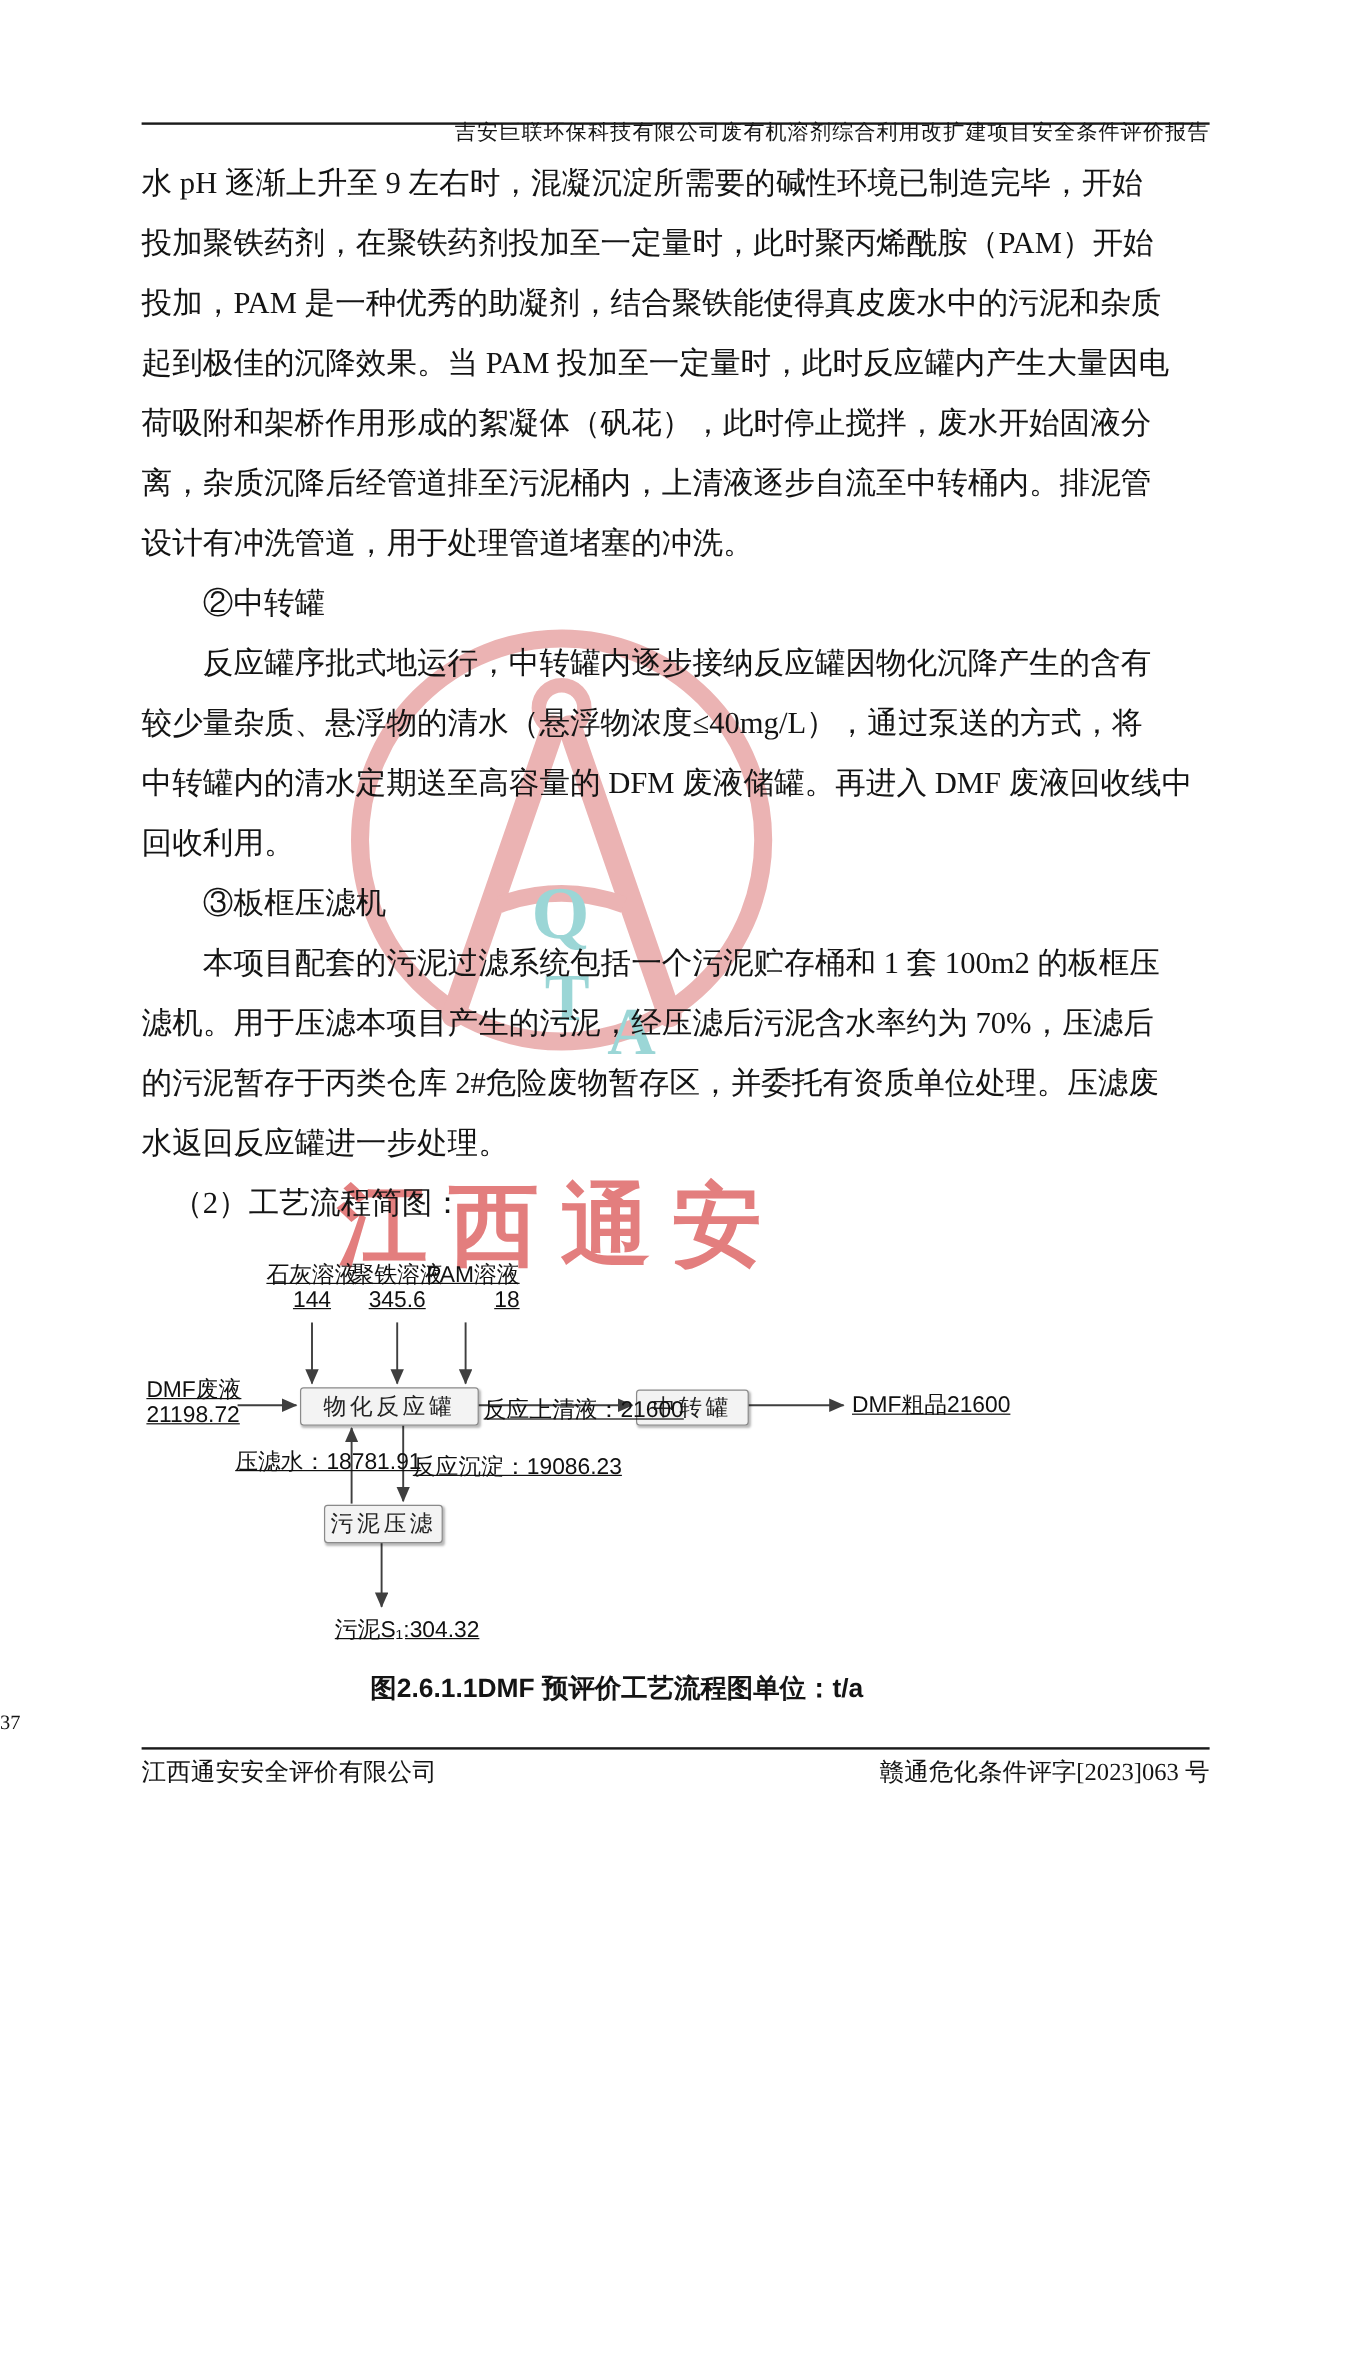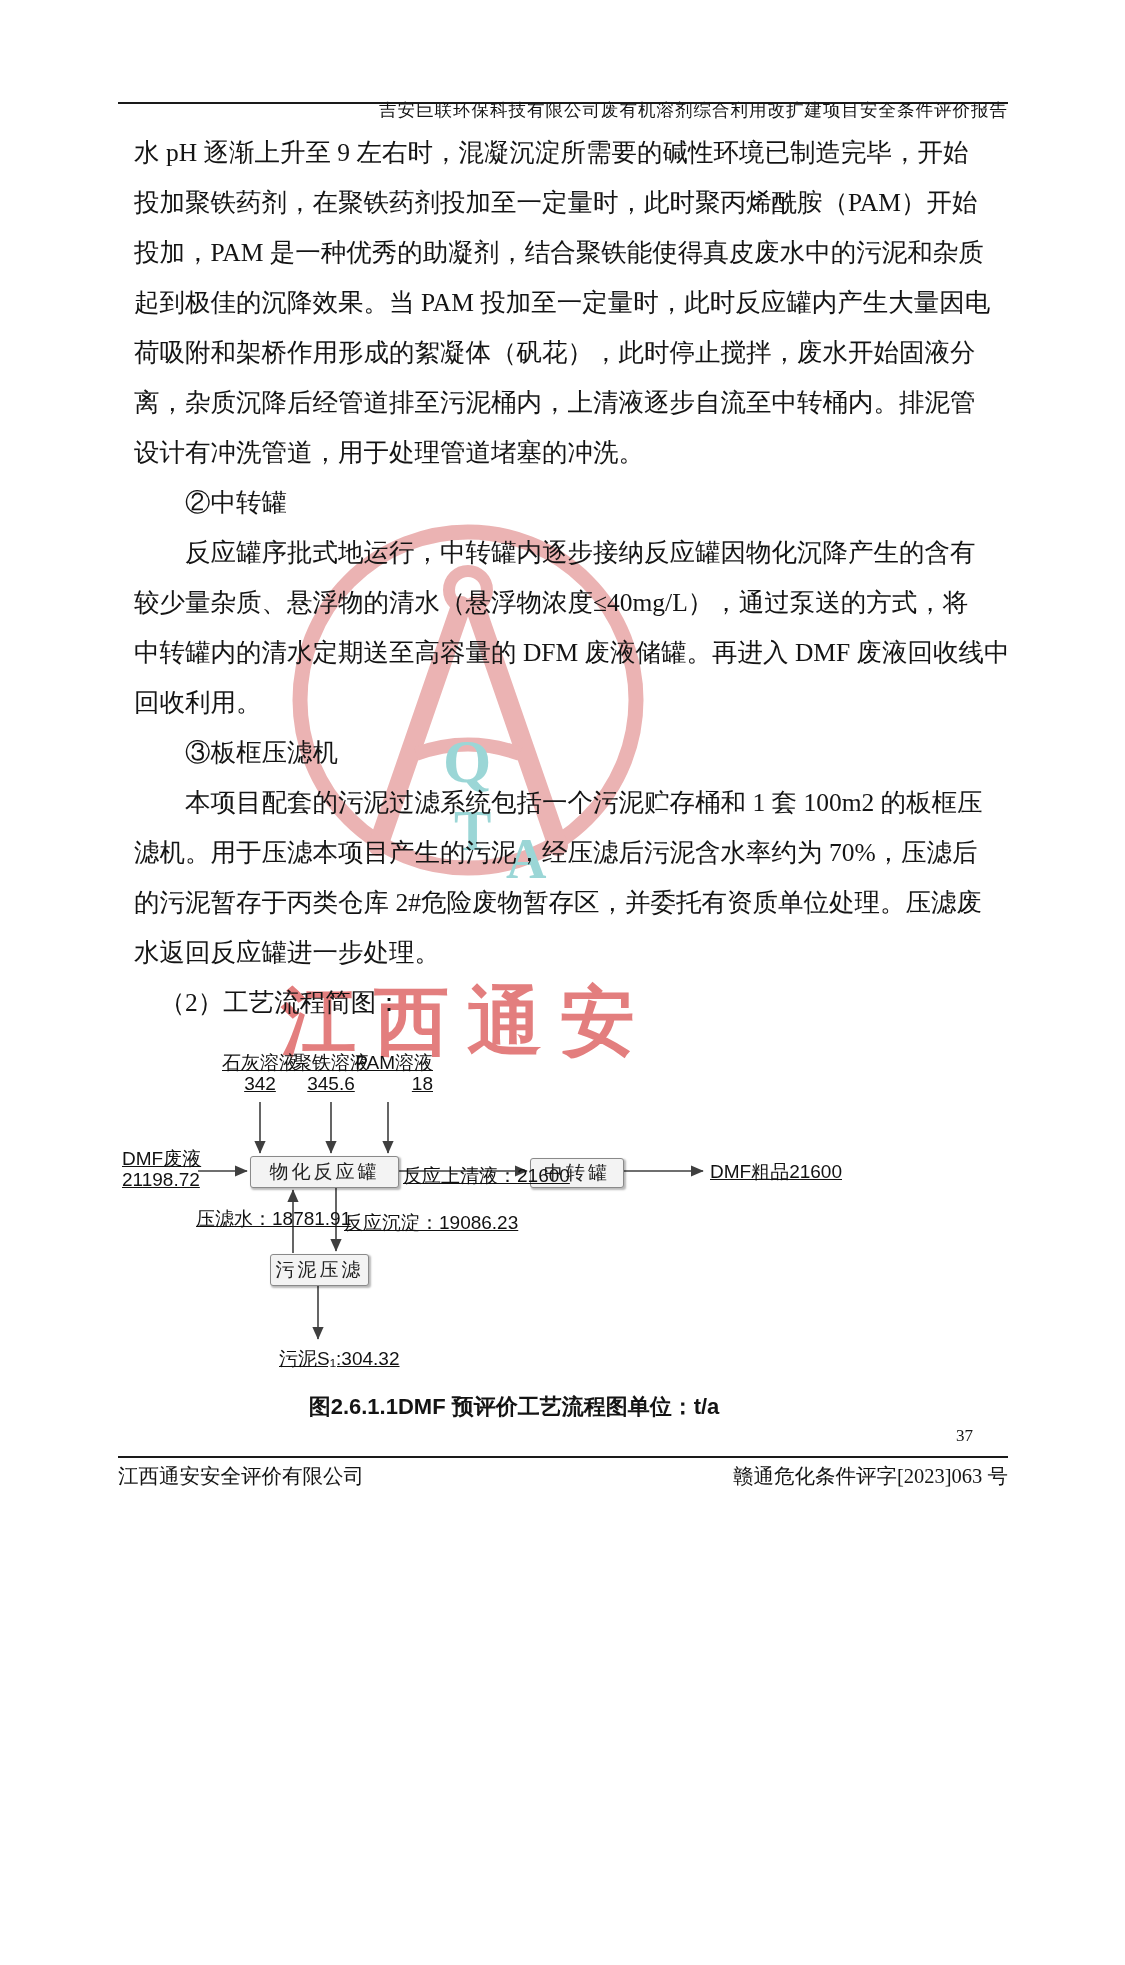--- a/index.html
+++ b/index.html
@@ -13,40 +13,40 @@
   #wm-text{
     left:281px;top:972px;font-size:75px;font-weight:bold;letter-spacing:18px;
     color:rgba(219,90,90,0.78);white-space:nowrap;
   }
   
   .hdr-title{position:absolute;top:74px;left:118px;width:890px;text-align:right;
     font-size:17.5px;letter-spacing:1px;z-index:2;margin-top:24px;}
   .hdr-rule{position:absolute;top:102px;left:118px;width:890px;height:0;
     border-top:2px solid #1a1a1a;z-index:2;}
   
-  .content{position:absolute;top:128px;left:134px;width:892px;z-index:2;
+  .content{position:absolute;top:128px;left:118px;width:892px;z-index:2;
     font-size:25.5px;line-height:50px;}
   .para{white-space:pre-line;text-align:left;}
   
   .diagram{position:absolute;left:0;top:1040px;width:1125px;height:345px;z-index:2;
     font-family:"Liberation Sans","DejaVu Sans",sans-serif;}
   .d-arrows{position:absolute;left:0;top:0;width:1125px;height:345px;}
   .dgroup{position:absolute;text-align:center;font-size:19px;line-height:21px;color:#111;}
   .dgroup span{display:block;}
   .dgroup span b, .uline{text-decoration:underline;font-weight:normal;}
   .dlabel{position:absolute;font-size:19px;line-height:21px;color:#111;
     text-decoration:underline;white-space:nowrap;}
   .dbox{position:absolute;background:#f3f3f3;border:1px solid #8a8a8a;border-radius:3px;
     box-shadow:1.5px 1.5px 2px rgba(0,0,0,0.28);display:flex;align-items:center;
     justify-content:center;font-size:19px;color:#222;letter-spacing:3px;}
   
   .caption{position:absolute;top:1392px;left:0;width:940px;text-align:center;z-index:2;
     font-family:"Liberation Sans","DejaVu Sans",sans-serif;font-weight:bold;font-size:22px;padding-left:44px;}
-  .pagenum{position:absolute;top:1426px;left:0;width:925px;text-align:right;
-    font-size:17px;z-index:2;padding-left:48px;}
+  .pagenum{position:absolute;top:1426px;left:0;width:925px;text-align:left;
+    font-size:17px;z-index:2;}
   .ftr-rule{position:absolute;top:1456px;left:118px;width:890px;height:0;
     border-top:2px solid #1a1a1a;z-index:2;}
   .ftr{position:absolute;top:1462px;left:118px;width:890px;display:flex;
     justify-content:space-between;font-size:20.5px;z-index:2;}
 </style>
 </head>
 <body>
 
 <div class="page">
 
@@ -103,21 +103,21 @@
         <path d="M397,131 L527,131" marker-end="url(#ah)"></path>
         <path d="M622,131 L703,131" marker-end="url(#ah)"></path>
         <path d="M293,213 L293,150" marker-end="url(#ah)"></path>
         <path d="M336,148 L336,211" marker-end="url(#ah)"></path>
         <path d="M318,245 L318,299" marker-end="url(#ah)"></path>
       </g>
     </svg>
 
     <div class="dgroup" style="left:215px;top:12px;width:90px;">
       <span class="uline">石灰溶液</span>
-      <span class="uline">342</span>
+      <span class="uline">144</span>
     </div>
     <div class="dgroup" style="left:286px;top:12px;width:90px;">
       <span class="uline">聚铁溶液</span>
       <span class="uline">345.6</span>
     </div>
     <div class="dgroup" style="left:343px;top:12px;width:90px;text-align:right;">
       <span class="uline">PAM溶液</span>
       <span class="uline">18</span>
     </div>
 

